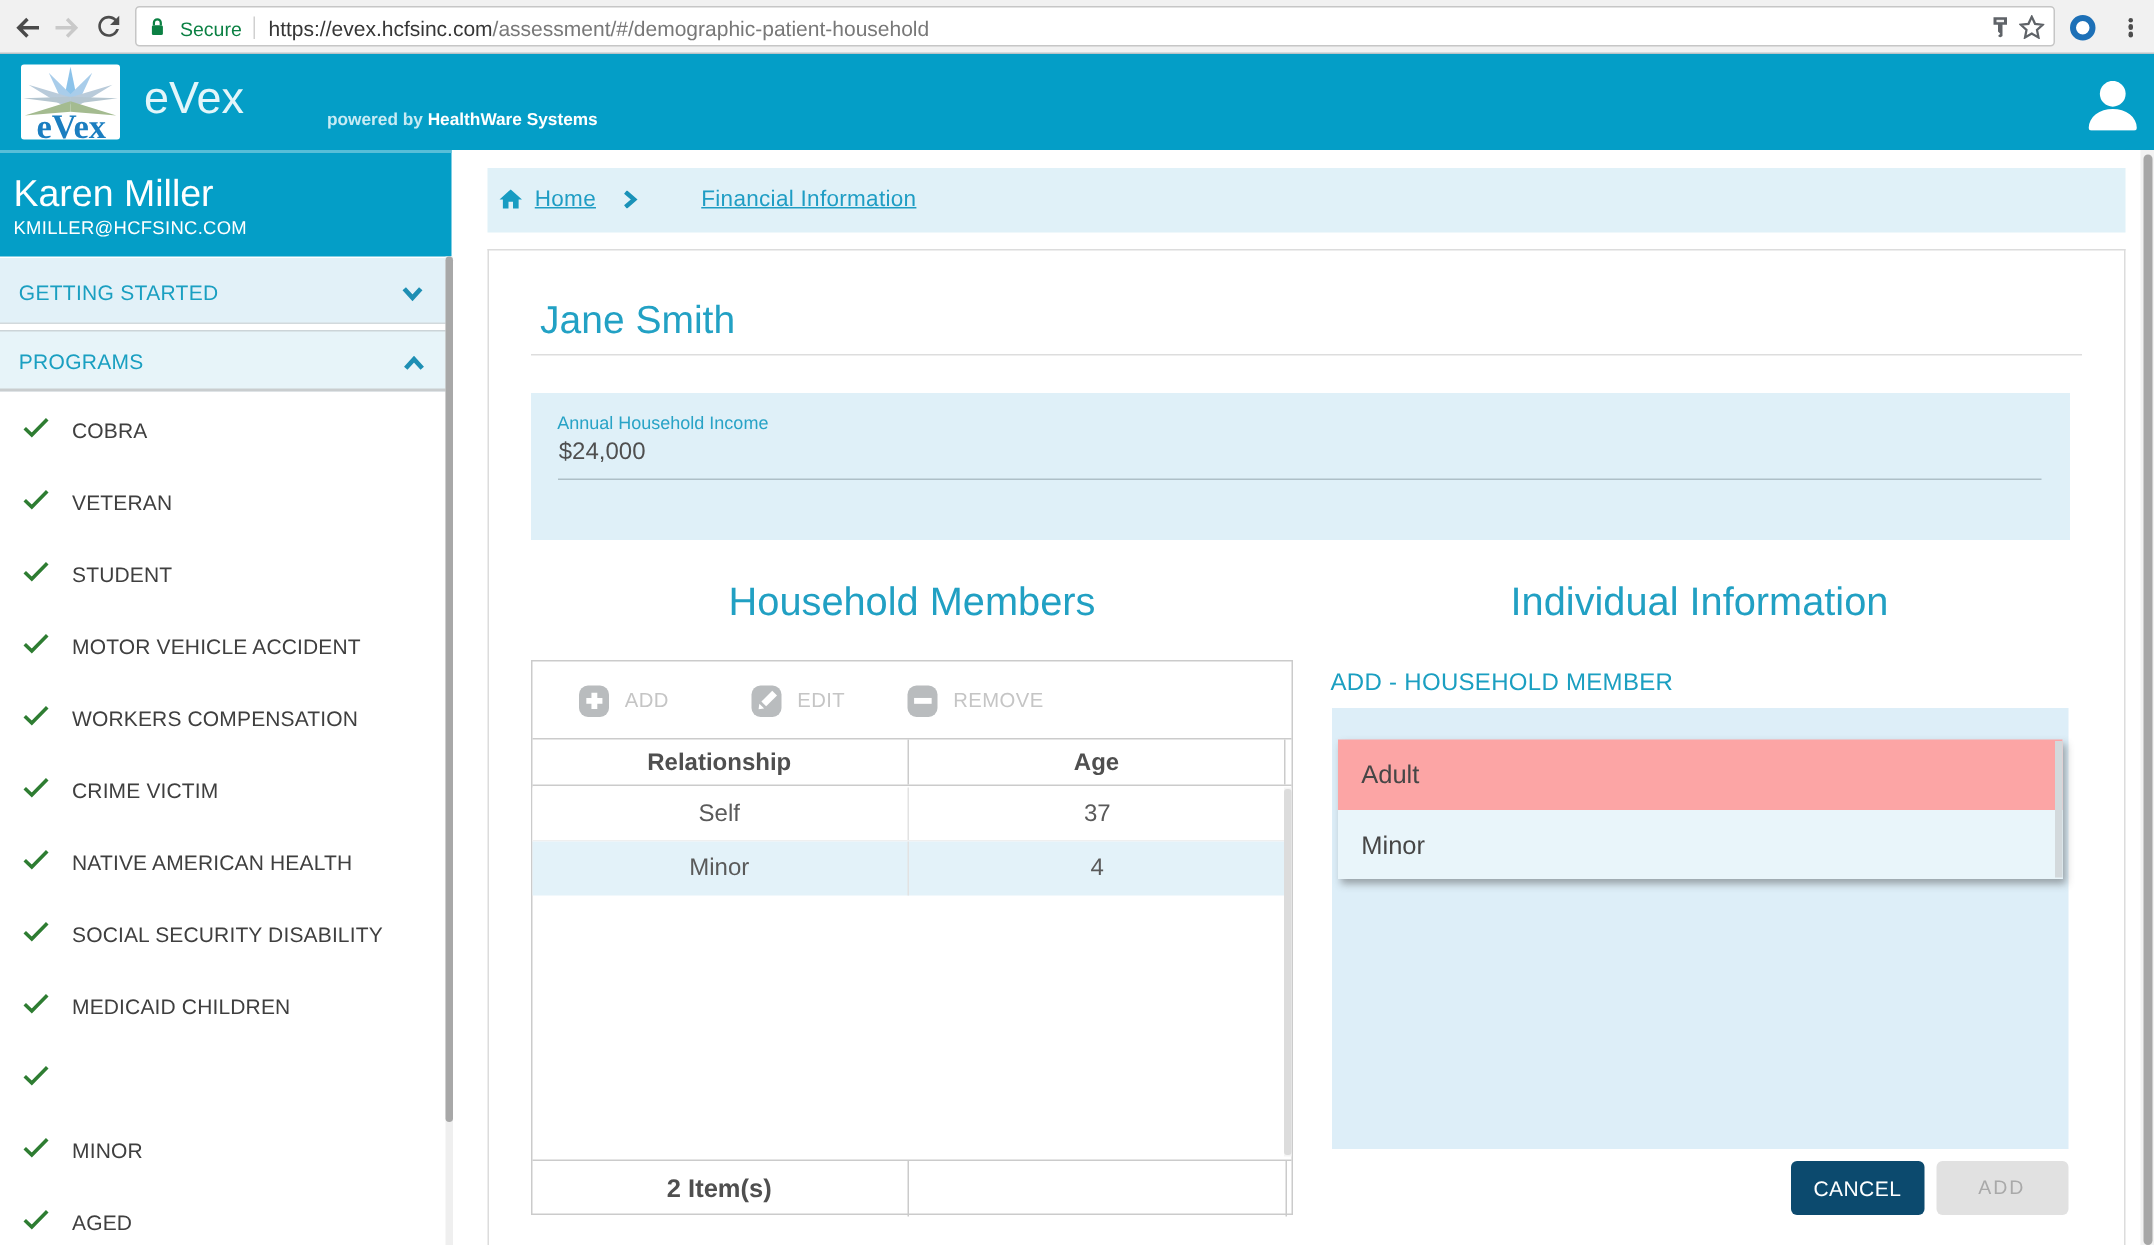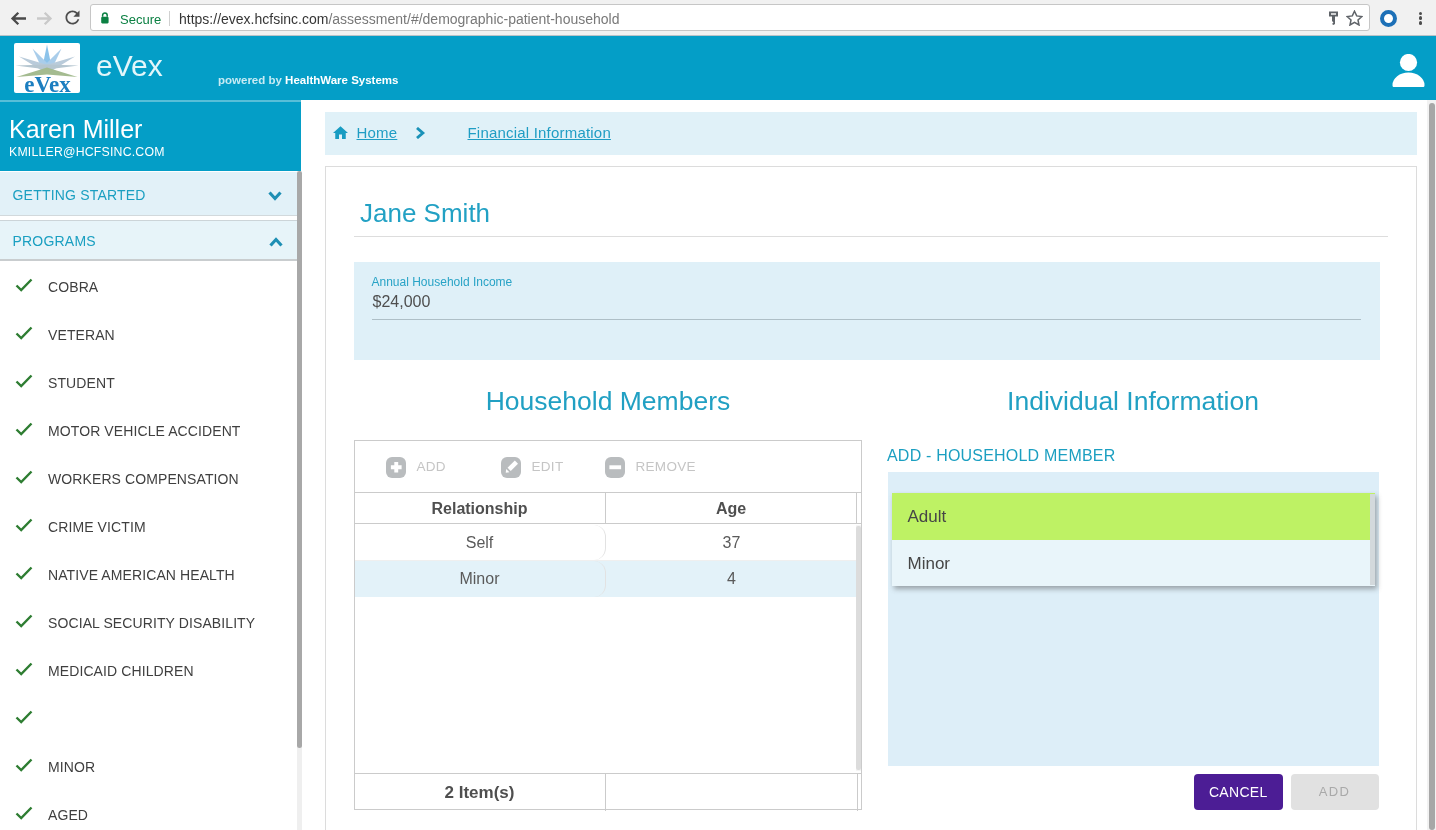--- a/index.html
+++ b/index.html
@@ -47,35 +47,35 @@
 
   
   #tbl { position:absolute; left:353.5px; top:440px; width:508.5px; height:370px; border:1px solid #cbcbcb; background:#fff; }
   .tbtn { position:absolute; top:16px; }
   .tbtn .ic { position:absolute; left:0; top:0; width:20.5px; height:20.5px; background:#b9bcbe; border-radius:6px; }
   .tbtn .tx { position:absolute; left:31px; top:3px; font-size:13.5px; line-height:13.5px; color:#c5c5c5; letter-spacing:0.3px; white-space:nowrap; }
   #thead { position:absolute; left:0; top:51px; width:506.5px; height:32px; border-top:1px solid #cbcbcb; border-bottom:1px solid #cbcbcb; }
   #thead .c1, #tfoot .c1 { position:absolute; left:0; top:0; width:251px; height:100%; border-right:1px solid #cbcbcb; text-align:center; font-weight:bold; font-size:16px; color:#4f4f4f; }
   #thead .c2 { position:absolute; left:252px; top:0; width:250px; height:100%; border-right:1px solid #cbcbcb; text-align:center; font-weight:bold; font-size:16px; color:#4f4f4f; }
   .trow { position:absolute; left:0; width:502px; height:36px; }
-  .trow .d1 { position:absolute; left:0; top:0; width:251px; height:100%; border-right:1px solid #e2e2e2; text-align:center; font-size:16px; line-height:36px; color:#5a5a5a;border-radius:12px; }
+  .trow .d1 { position:absolute; left:0; top:0; width:251px; height:100%; border-right:1px solid #e2e2e2; text-align:center; font-size:16px; line-height:36px; color:#5a5a5a; }
   .trow .d2 { position:absolute; left:252px; top:0; width:250px; height:100%; text-align:center; font-size:16px; line-height:36px; color:#5a5a5a; }
   #tscrolltrack { position:absolute; left:501.5px; top:84px; width:5px; height:246px; background:#f5f5f5; }
   #tscrollthumb { position:absolute; left:501.5px; top:85px; width:5px; height:244px; background:#dcdcdc; border-radius:2px; }
   #tfoot { position:absolute; left:0; top:331.5px; width:506.5px; height:38px; border-top:1px solid #cbcbcb; }
 
   
   #addlbl { position:absolute; left:887px; top:447.5px; font-size:16px; line-height:16px; color:#1b9fc1; letter-spacing:0.2px; }
   #rpanel { position:absolute; left:887.5px; top:472px; width:491.5px; height:293.5px; background:#ddeef8; }
   #listbox { position:absolute; left:891.5px; top:493px; width:483.5px; height:92.5px; box-shadow:2px 3px 5px rgba(70,70,70,0.45); }
-  #row-adult { position:absolute; left:0; top:0; width:100%; height:46.5px; background:#bef264; }
+  #row-adult { position:absolute; left:0; top:0; width:100%; height:46.5px; background:#fca5a5; }
   #row-minor { position:absolute; left:0; top:46.5px; width:100%; height:46px; background:#e9f5fa; }
   .lrow-t { position:absolute; left:16px; top:15px; font-size:17px; line-height:17px; color:#464646; }
   .btn { position:absolute; top:774px; height:36px; border-radius:4px; text-align:center; font-size:14px; line-height:36px; letter-spacing:0.3px; }
-  #btn-cancel { left:1194px; width:88.5px; background:#4c1d95; color:#fff; }
+  #btn-cancel { left:1194px; width:88.5px; background:#0c4a6e; color:#fff; }
   #btn-add { left:1290.5px; width:88px; background:#e1e1e1; color:#a9a9a9; letter-spacing:1.3px; font-size:13px; }
 
   
   #pg-track { position:absolute; left:1427px; top:100px; width:9px; height:730px; background:#f2f2f2; }
   #pg-thumb { position:absolute; left:1428.5px; top:103px; width:6px; height:727px; background:#a7a7a7; border-radius:3px; }
 </style>
 </head>
 <body>
 
 <div id="chrome">

